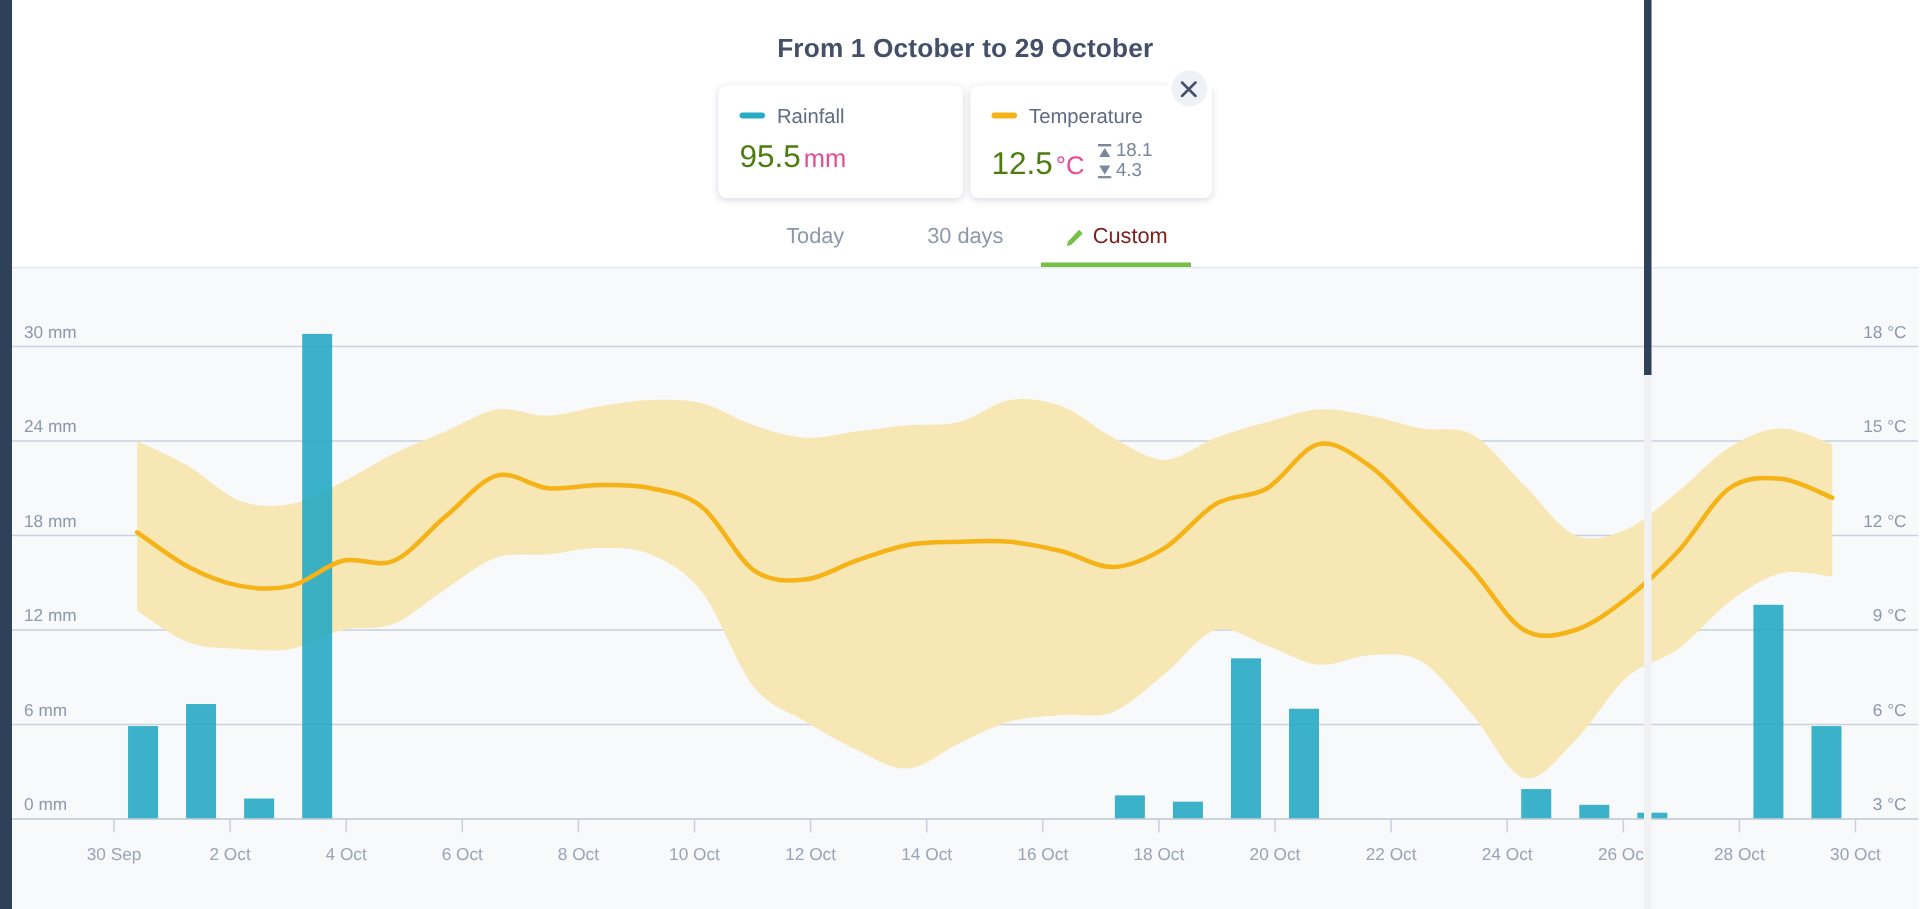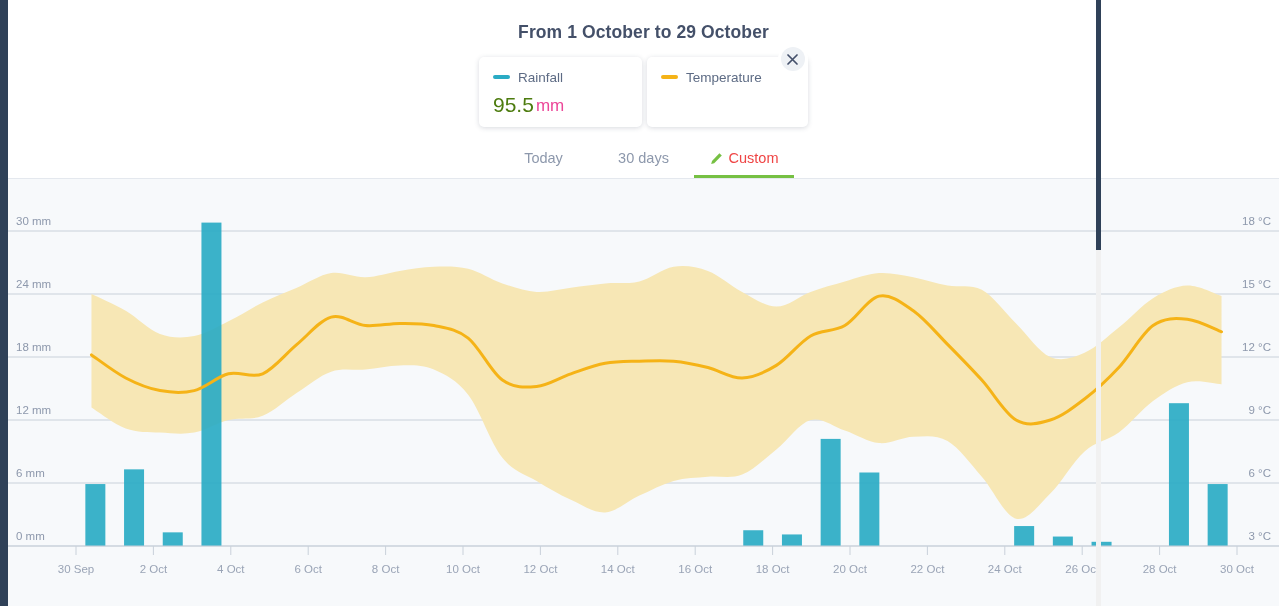--- a/index.html
+++ b/index.html
@@ -92,21 +92,21 @@
     width: 100px;
     text-align: center;
     font-size: 14.5px;
     color: #8d98ac;
     padding-bottom: 9px;
     cursor: pointer;
     border-bottom: 3px solid transparent;
     display: flex; align-items: flex-end; justify-content: center; gap: 6px;
     height: 33px;
   }
-  .tab.active { color: #ef4444; border-bottom-color: #76c043; }
+  .tab.active { color: #7f1d1d; border-bottom-color: #76c043; }
   .pencil { width: 14px; height: 14px; display: inline-block; }
   .pencil svg { display: block; }
 
   
   .panel {
     position: absolute; left: 8px; top: 178px;
     width: 1271px; height: 428px;
     background: #f7f9fb;
     border-top: 1px solid #e4e8ee;
   }
@@ -156,20 +156,44 @@
         <div class="value-row">
           <span class="big-val">95.5</span>
           <span class="unit">mm</span>
         </div>
       </div>
 
       <div class="card card-temp">
         <div class="legend-row">
           <span class="swatch" style="background:#f5b317"></span>
           <span class="legend-label">Temperature</span>
+        </div>
+        <div class="value-row">
+          <span class="big-val">12.5</span>
+          <span class="unit">°C</span>
+          <span class="minmax">
+            <span class="mm-row">
+              <span class="mm-icon">
+                <svg width="9" height="10" viewBox="0 0 9 10">
+                    <rect x="0" y="0" width="9" height="1.6" fill="#7b879c"></rect>
+                    <path d="M4.5 2.6 L8.2 8.6 L0.8 8.6 Z" fill="#7b879c"></path>
+                  </svg>
+              </span>
+              <span>18.1</span>
+            </span>
+            <span class="mm-row">
+              <span class="mm-icon">
+                <svg width="9" height="10" viewBox="0 0 9 10">
+                    <path d="M4.5 7.4 L0.8 1.4 L8.2 1.4 Z" fill="#7b879c"></path>
+                    <rect x="0" y="8.4" width="9" height="1.6" fill="#7b879c"></rect>
+                  </svg>
+              </span>
+              <span>4.3</span>
+            </span>
+          </span>
         </div>
       </div>
 
       <div class="close-btn">
         <span>
           <svg width="11" height="11" viewBox="0 0 11 11">
             <path d="M1 1 L10 10 M10 1 L1 10" stroke="#44506b" stroke-width="1.7" stroke-linecap="round" fill="none"></path>
           </svg>
         </span>
       </div>

